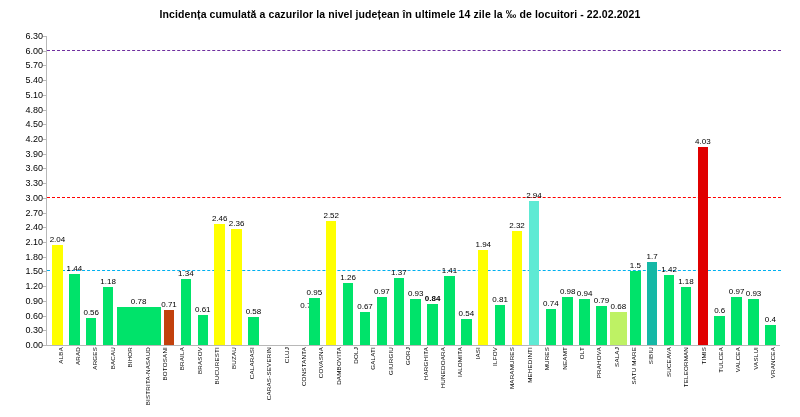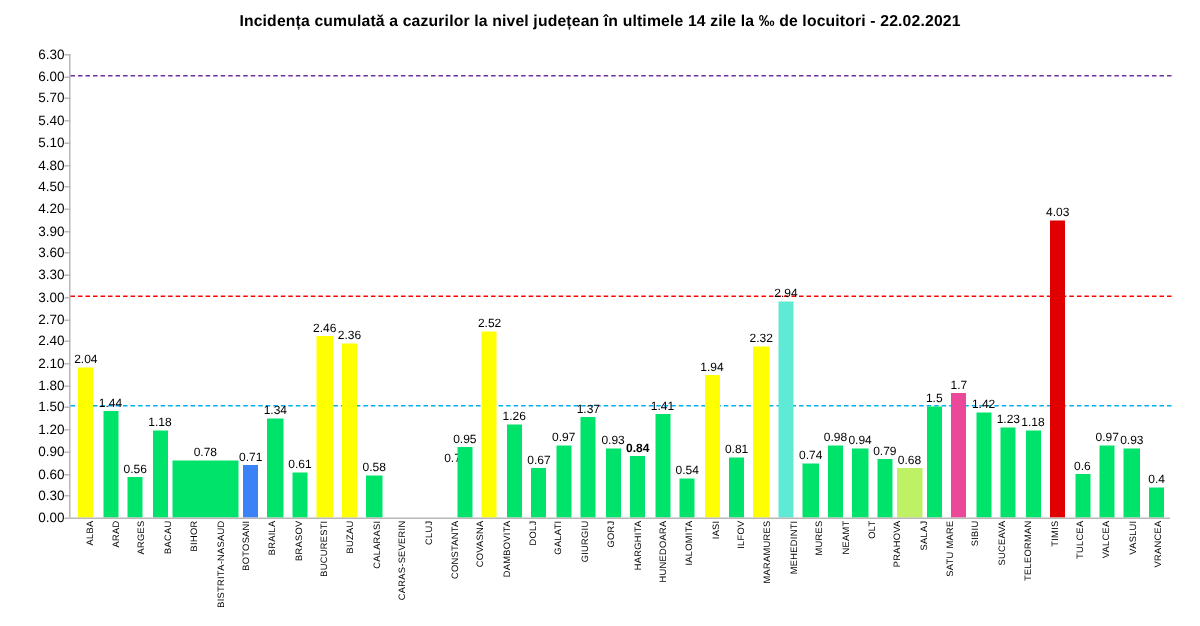--- a/index.html
+++ b/index.html
@@ -254,21 +254,21 @@
           <div class="bar" style="height: 18.7302%; background: rgb(0, 227, 106);">
             <div class="bar-label">1.18</div>
           </div>
         </div>
         <div class="bar-slot">
           <div class="bar" style="height: 12.381%; background: rgb(0, 227, 106); padding-left: 44px;">
             <div class="bar-label">0.78</div>
           </div>
         </div>
         <div class="bar-slot">
-          <div class="bar" style="height: 11.2698%; background: #3b82f6;">
+          <div class="bar" style="height: 11.2698%; background: #c2410c;">
             <div class="bar-label">0.71</div>
           </div>
         </div>
         <div class="bar-slot">
           <div class="bar" style="height: 21.2698%; background: rgb(0, 227, 106);">
             <div class="bar-label">1.34</div>
           </div>
         </div>
         <div class="bar-slot">
           <div class="bar" style="height: 9.68254%; background: rgb(0, 227, 106);">
@@ -389,32 +389,27 @@
           <div class="bar" style="height: 10.7937%; background: #bef264; padding-left: 12px;">
             <div class="bar-label">0.68</div>
           </div>
         </div>
         <div class="bar-slot">
           <div class="bar" style="height: 23.8095%; background: rgb(0, 227, 106);">
             <div class="bar-label">1.5</div>
           </div>
         </div>
         <div class="bar-slot">
-          <div class="bar" style="height: 26.9841%; background: #ec4899; margin-top: 24px;">
+          <div class="bar" style="height: 26.9841%; background: #14b8a6; margin-top: 24px;">
             <div class="bar-label">1.7</div>
           </div>
         </div>
         <div class="bar-slot">
           <div class="bar" style="height: 22.5397%; background: rgb(0, 227, 106);">
             <div class="bar-label">1.42</div>
-          </div>
-        </div>
-        <div class="bar-slot">
-          <div class="bar" style="height: 19.5238%; background: rgb(0, 227, 106);">
-            <div class="bar-label">1.23</div>
           </div>
         </div>
         <div class="bar-slot">
           <div class="bar" style="height: 18.7302%; background: rgb(0, 227, 106);">
             <div class="bar-label">1.18</div>
           </div>
         </div>
         <div class="bar-slot">
           <div class="bar" style="height: 63.9683%; background: rgb(224, 0, 0);">
             <div class="bar-label">4.03</div>

